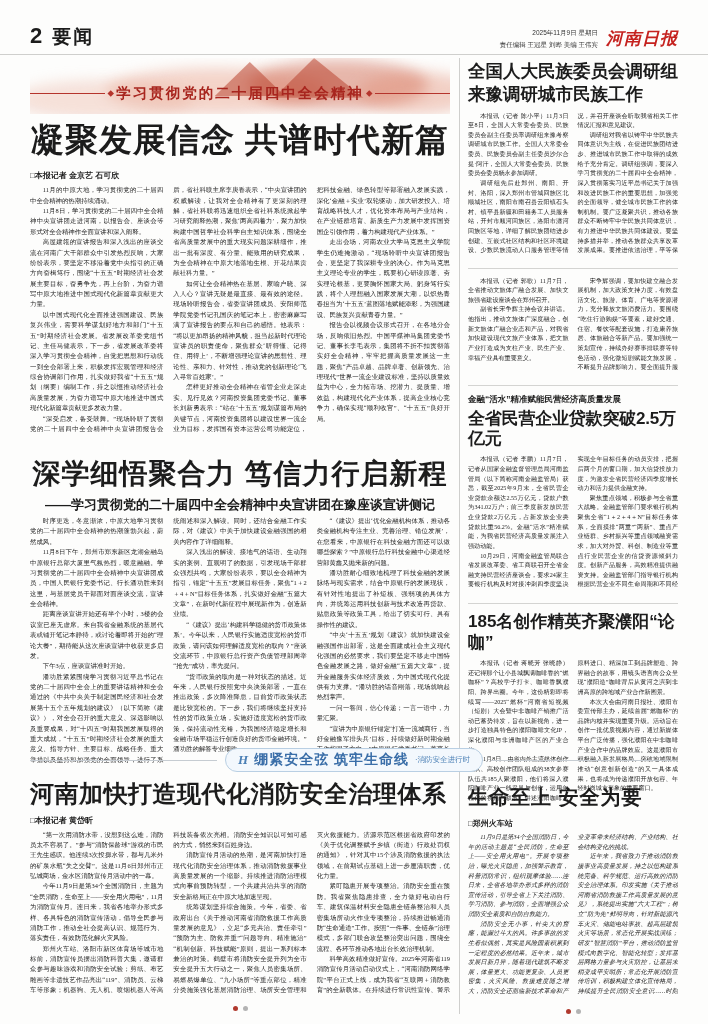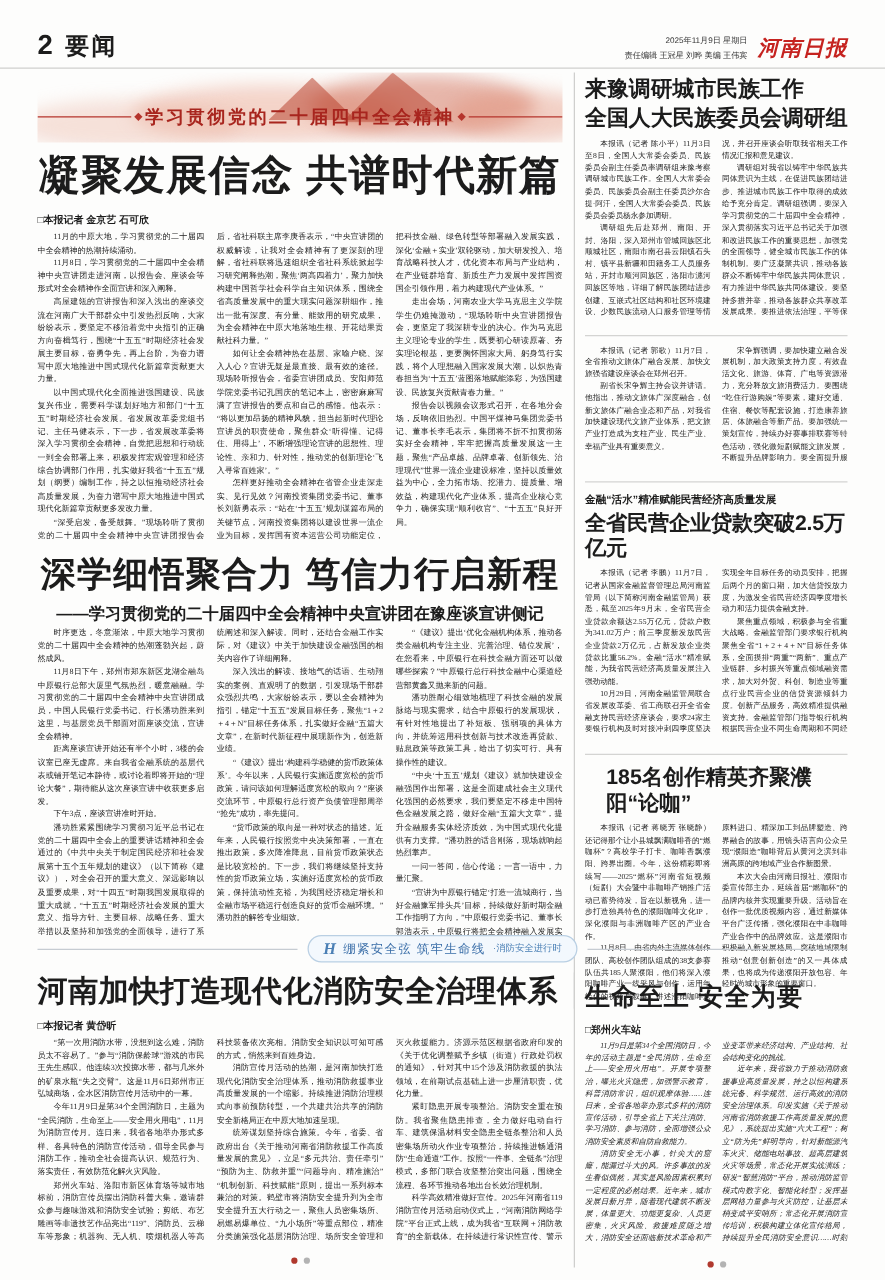--- a/index.html
+++ b/index.html
@@ -30,51 +30,51 @@
   .b4{left:78%;top:14px;width:120px;height:42px;background:rgba(225,140,115,.40);}
   .peak{position:absolute;background:rgba(185,70,50,.55);}
   .p1{left:44%;top:4px;width:70px;height:34px;clip-path:polygon(50% 0,100% 100%,0 100%);}
   .p2{left:58%;top:0;width:90px;height:40px;clip-path:polygon(45% 0,100% 100%,0 100%);filter:blur(1px);}
   .banner-tag-row{position:absolute;left:0;right:0;top:26px;display:flex;align-items:center;gap:2px;}
   .tag-line{flex:1;height:1px;background:#b5342c;}
   .tag-dia{color:#b5342c;font-size:7px;}
   .banner-tag{font-size:14.5px;font-weight:900;color:#a8251e;letter-spacing:2px;}
   
   .h-lead{margin:8px 0 12px;text-align:center;font-size:33px;font-weight:900;letter-spacing:1px;line-height:1.1;}
-  .h-side{margin:10px 0 2px;text-align:center;font-size:28px;font-weight:900;letter-spacing:1px;line-height:1.1;}
+  .h-side{margin:24px 0 2px;text-align:center;font-size:28px;font-weight:900;letter-spacing:1px;line-height:1.1;}
   .subhead{text-align:center;font-size:13px;font-weight:700;margin:6px 0 2px;}
   .byline{font-size:8px;font-weight:700;margin:7px 0 4px;}
   
   .body3{column-count:3;column-gap:10px;overflow:hidden;
          font-family:"Liberation Serif",serif;font-size:6.4px;line-height:1.62;
          text-align:justify;color:#222;}
   .body2{column-count:2;column-gap:9px;overflow:hidden;
          font-family:"Liberation Serif",serif;font-size:6.1px;line-height:1.58;
          text-align:justify;color:#222;}
   .body3 p,.body2 p{margin:0;text-indent:2em;}
   .lead-body{height:250px;}
   .side-body{height:252px;}
   
   .h-right{font-size:17.5px;font-weight:900;line-height:1.3;margin:2px 0 6px;}
   .h-right2{font-size:18px;font-weight:900;line-height:1.3;margin:2px 0 6px;}
   .kicker{font-size:8.5px;font-weight:700;margin:2px 0 3px;}
   .h-loan{font-size:17px;font-weight:900;line-height:1.2;margin:0 0 6px;letter-spacing:-.2px;}
-  .h-coffee{font-size:17px;font-weight:900;line-height:1.2;margin:0 17px 6px;}
+  .h-coffee{font-size:17px;font-weight:900;line-height:1.2;margin:0 0 6px;}
   .npc-body{height:148px;}
   .wenlv-body{height:100px;}
   .loan-body{height:140px;}
   .coffee-body{height:148px;}
   .rdiv{border:none;border-top:1px solid #d4d4d2;margin:8px 0;}
   
   .fire-row{position:absolute;top:748px;left:30px;right:30px;display:flex;align-items:center;gap:8px;}
   .fire-line{flex:1;height:1px;background:#c6ccd2;}
   .fire-pill{display:flex;align-items:center;gap:6px;border:1px solid #b9cfe3;background:#f3f8fd;
              border-radius:12px;padding:2px 12px;}
   .fire-h{font-family:"Liberation Serif",serif;font-style:italic;font-weight:900;font-size:13px;color:#4a7fb5;}
-  .fire-title{font-size:10px;font-weight:400;color:#3a6ea8;letter-spacing:1px;}
+  .fire-title{font-size:14px;font-weight:700;color:#3a6ea8;letter-spacing:1px;}
   .fire-suffix{font-size:7.5px;color:#4a7fb5;}
   
   .bottom{position:absolute;top:778px;left:30px;width:648px;display:flex;}
   .h-fire{font-size:24px;font-weight:900;letter-spacing:.5px;margin:2px 0 0;line-height:1.15;}
   .fire-body{height:168px;}
   .h-comm{font-size:20px;font-weight:900;letter-spacing:1px;margin:6px 0 0;}
   .comm-body{height:168px;font-style:italic;}
   .dots{display:flex;justify-content:center;gap:5px;margin-top:8px;}
   .dot{width:5px;height:5px;border-radius:50%;}
   .dot-red{background:#b0392e;}
@@ -155,22 +155,22 @@
           </div>
       </section>
     </div>
 
     <div class="vrule"></div>
 
     <div class="col-right">
 
       <section>
         <div class="h-right">
+          <div>全国人大民族委员会调研组</div>
           <div>来豫调研城市民族工作</div>
-          <div>全国人大民族委员会调研组</div>
         </div>
         <div class="body2 npc-body">
             <p>本报讯（记者 陈小平）11月3日至8日，全国人大常委会委员、民族委员会副主任委员率调研组来豫考察调研城市民族工作。全国人大常委会委员、民族委员会副主任委员沙尔合提·阿汗，全国人大常委会委员、民族委员会委员杨永参加调研。</p>
             <p>调研组先后赴郑州、南阳、开封、洛阳，深入郑州市管城回族区北顺城社区，南阳市南召县云阳镇石头村、镇平县新疆和田籍务工人员服务站，开封市顺河回族区，洛阳市瀍河回族区等地，详细了解民族团结进步创建、互嵌式社区结构和社区环境建设、少数民族流动人口服务管理等情况，并召开座谈会听取我省相关工作情况汇报和意见建议。</p>
             <p>调研组对我省以铸牢中华民族共同体意识为主线，在促进民族团结进步、推进城市民族工作中取得的成效给予充分肯定。调研组强调，要深入学习贯彻党的二十届四中全会精神，深入贯彻落实习近平总书记关于加强和改进民族工作的重要思想，加强党的全面领导，健全城市民族工作的体制机制。要广泛凝聚共识，推动各族群众不断铸牢中华民族共同体意识，有力推进中华民族共同体建设。要坚持多措并举，推动各族群众共享改革发展成果。要推进依法治理，平等保障各族群众合法权益，推动新时代党的民族工作高质量发展。</p>
           </div>
       </section>
       <hr class="rdiv">
 
       <section>

